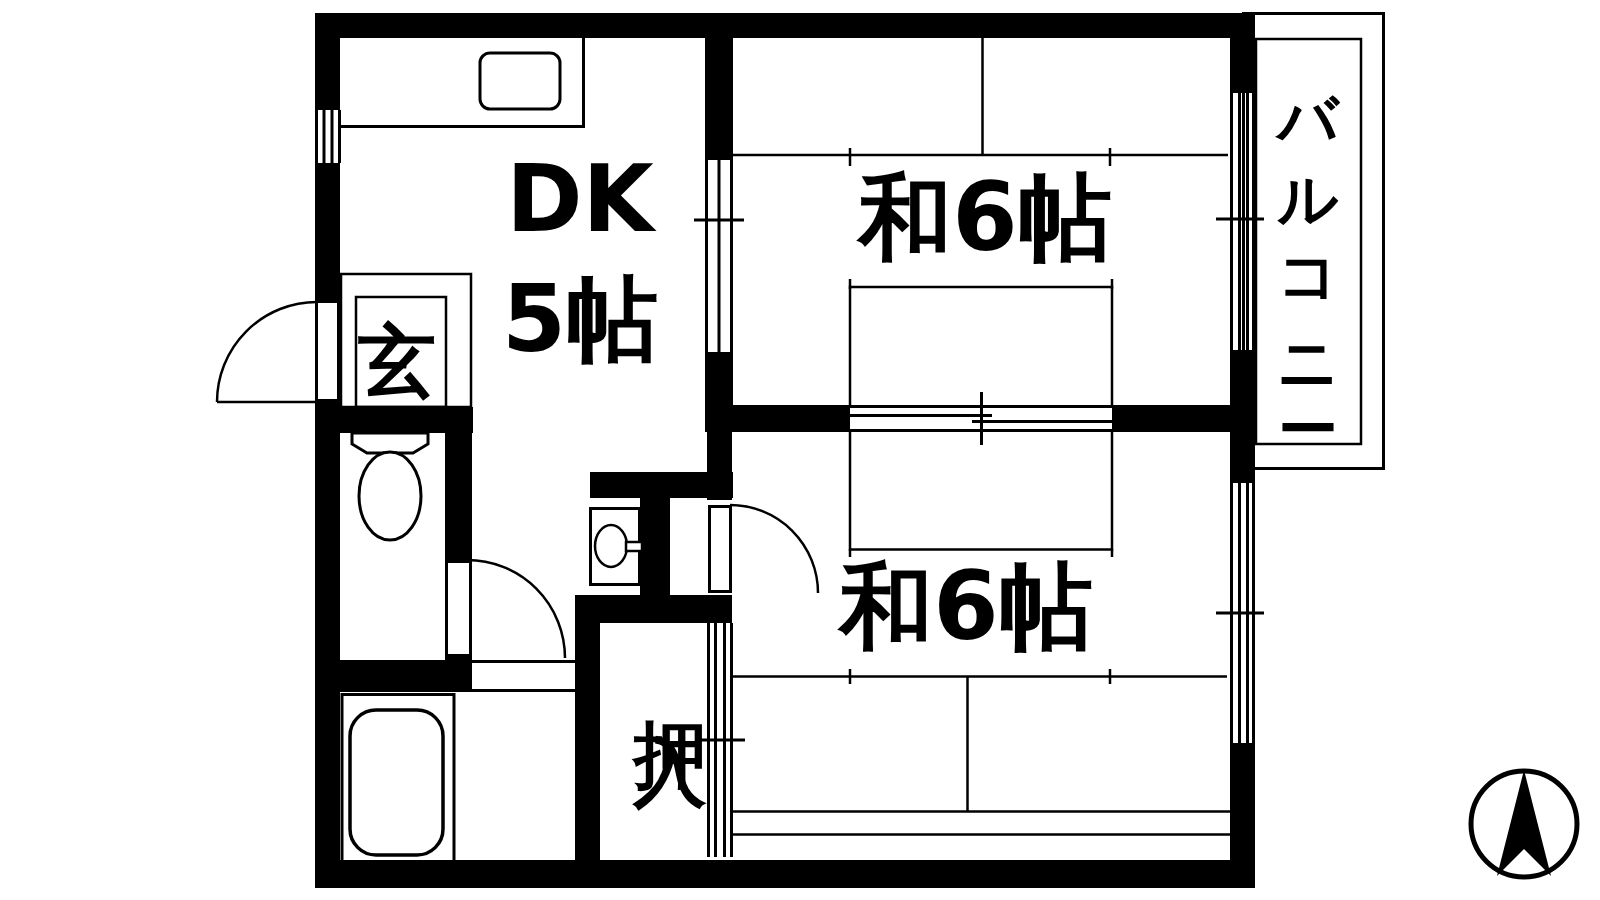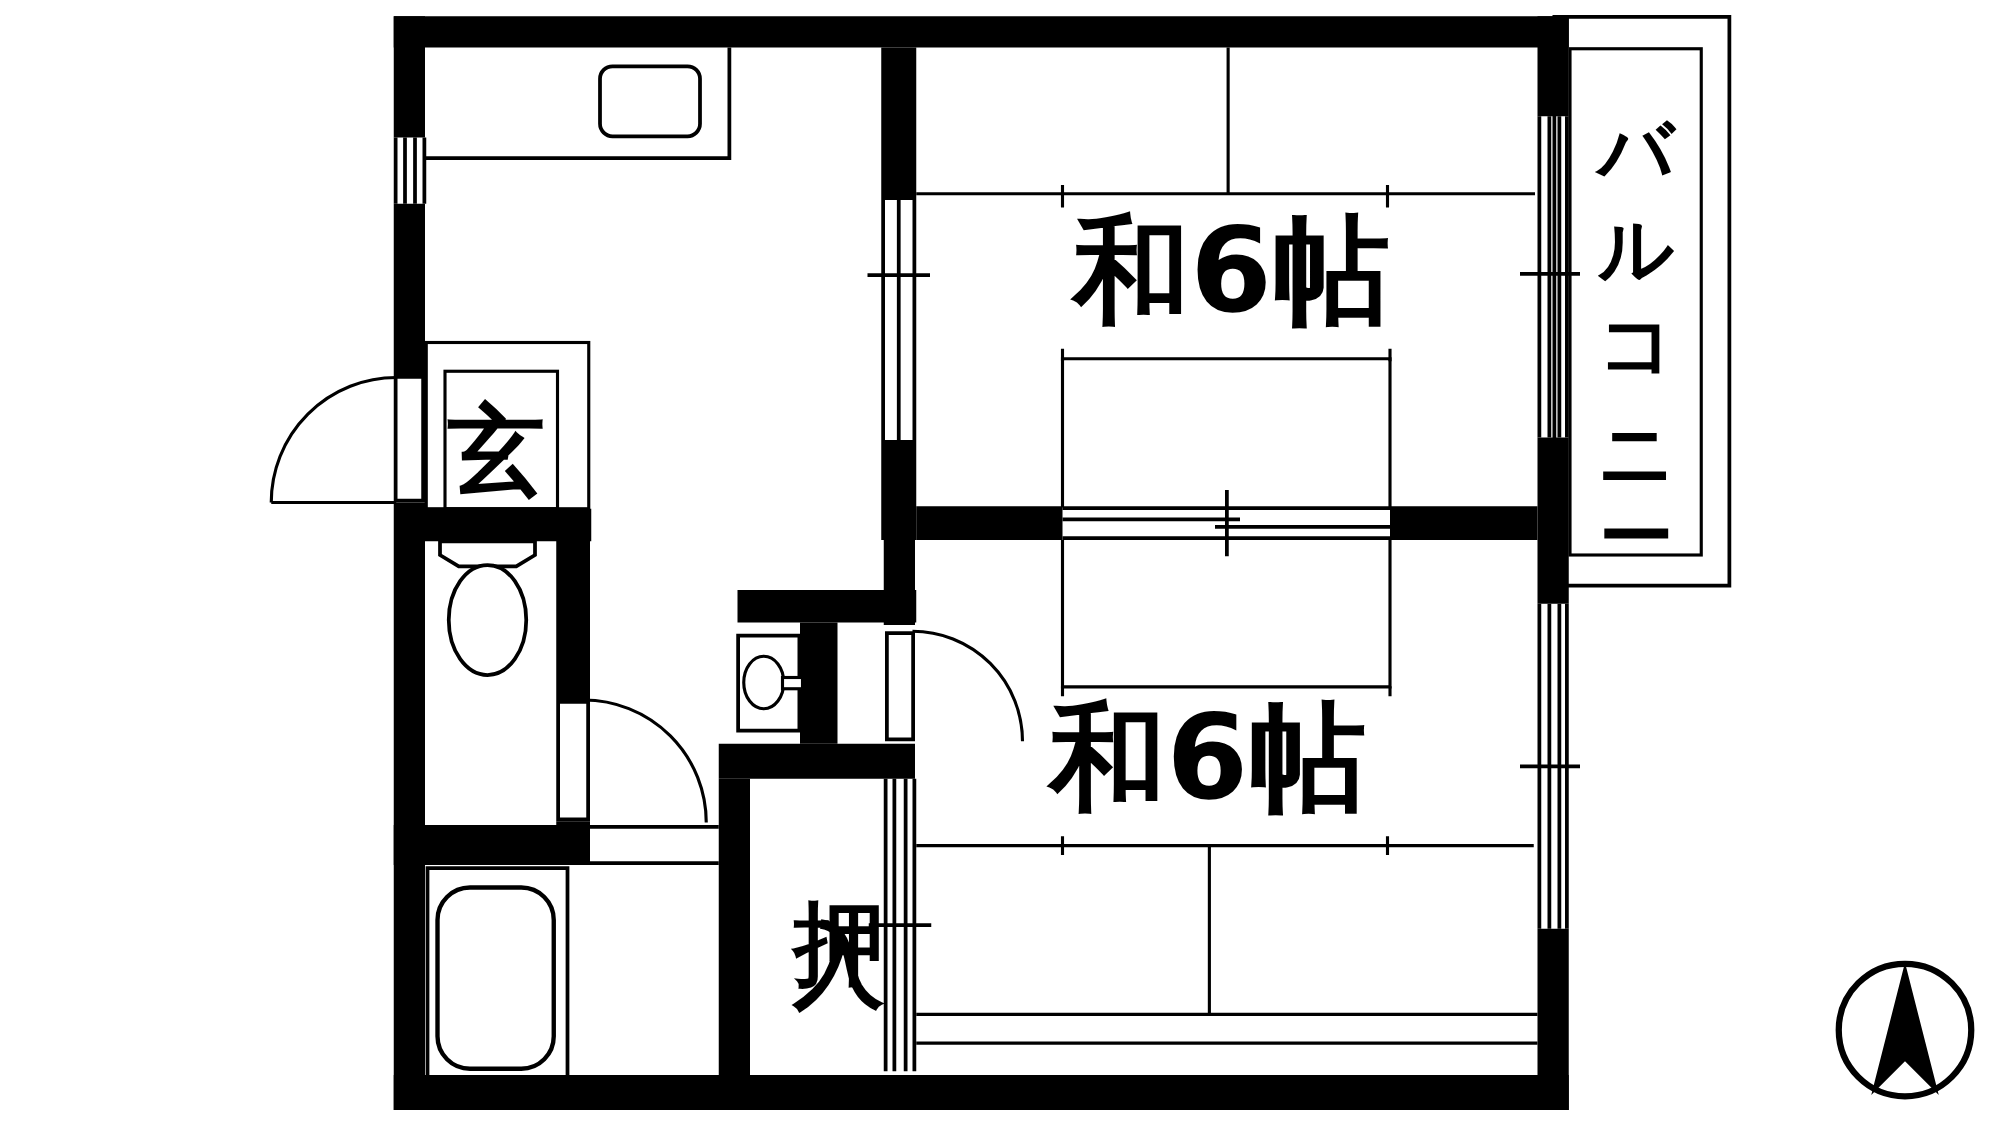--- a/index.html
+++ b/index.html
@@ -176,20 +176,24 @@
       <rect x="1243.5" y="13.5" width="140" height="455" stroke-width="3"></rect>
       <rect x="1256" y="39" width="105" height="405" stroke-width="2.5"></rect>
     </g>
 
     <g>
       <circle cx="1524" cy="824" r="53" fill="#fff" stroke="#000" stroke-width="5"></circle>
       <path d="M 1524 770 L 1551 876 L 1524 849 L 1497 876 Z" fill="#000"></path>
     </g>
   </svg>
 
+  <div class="lbl lbl-dk">
+    <span style="display:block">DK</span>
+    <span style="display:block">5帖</span>
+  </div>
 
   <div class="lbl lbl-washitsu-top">和6帖</div>
 
   <div class="lbl lbl-washitsu-bottom">和6帖</div>
 
   <div class="lbl lbl-genkan">玄</div>
 
   <div class="lbl lbl-oshiire">押入</div>
 
   <div class="lbl lbl-balcony">バルコニー</div>

